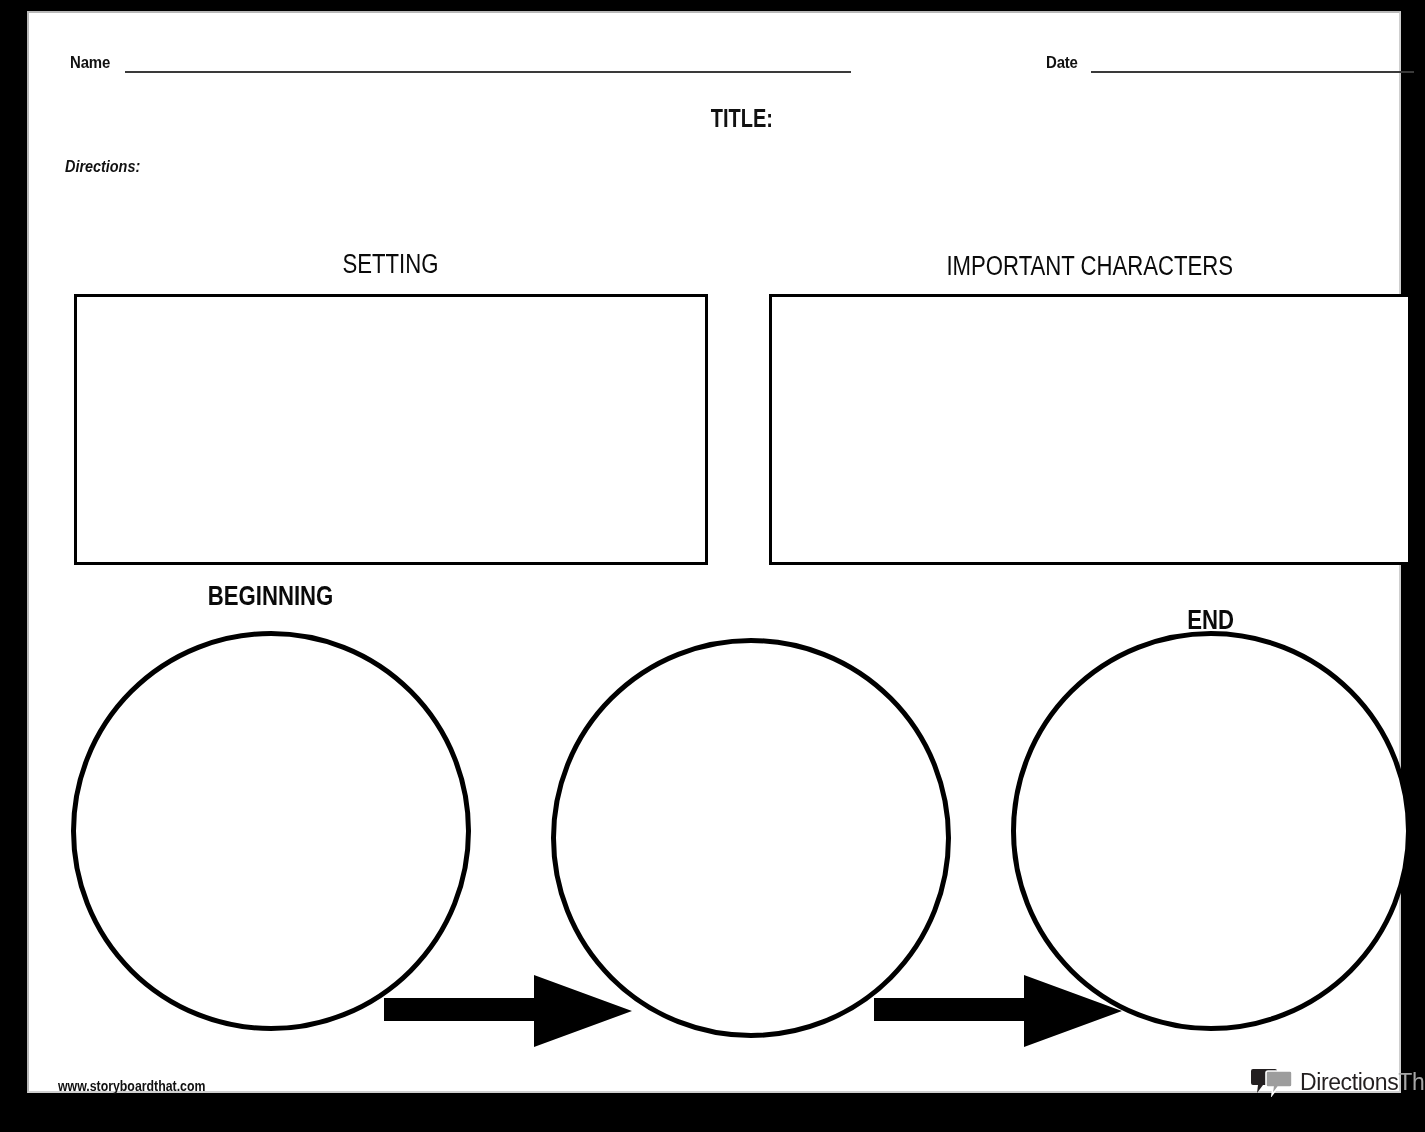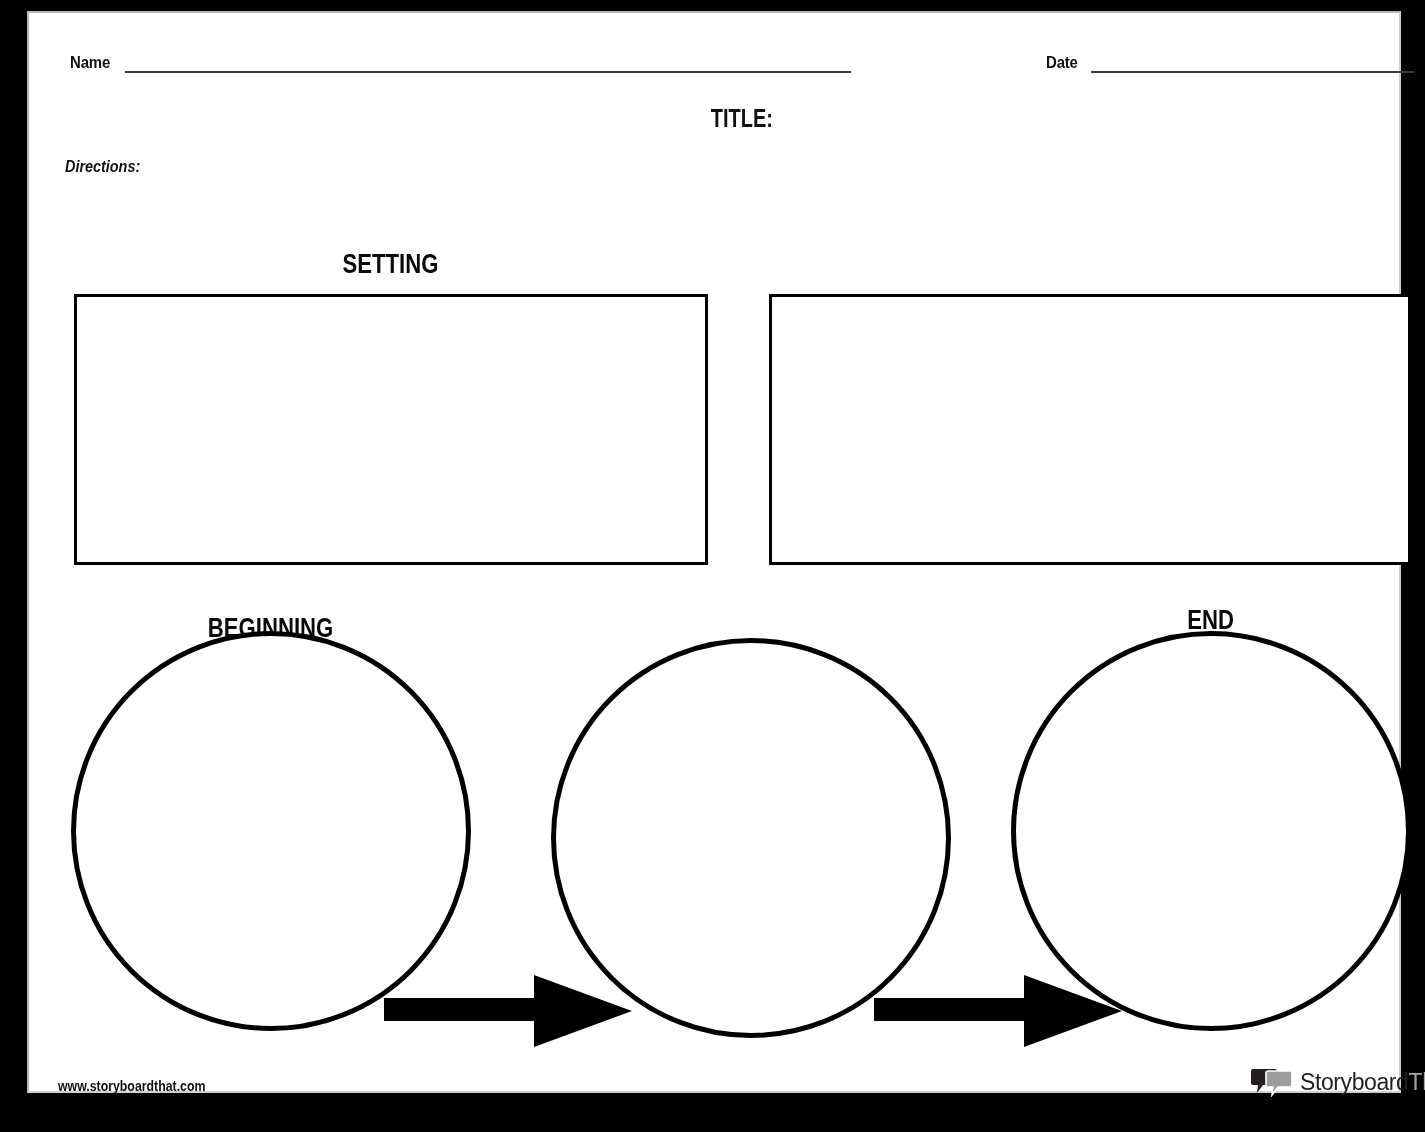--- a/index.html
+++ b/index.html
@@ -88,21 +88,21 @@
     color: #111111;
     transform: scaleX(0.90);
     transform-origin: left center;
   }
 
   
   .section-heading {
     position: absolute;
     text-align: center;
     font-family: "Liberation Sans", sans-serif;
-    font-weight: bold;
+    font-weight: normal;
     font-size: 27px;
     color: #0a0a0a;
     white-space: nowrap;
   }
   .section-heading span {
     display: inline-block;
     transform: scaleX(0.82);
   }
   #setting-heading { left: 45px; top: 236px; width: 634px; }
   #characters-heading { left: 740px; top: 238px; width: 642px; }
@@ -124,21 +124,21 @@
     font-family: "Liberation Sans", sans-serif;
     font-weight: bold;
     font-size: 27px;
     color: #0a0a0a;
     white-space: nowrap;
   }
   .circle-label span {
     display: inline-block;
     transform: scaleX(0.82);
   }
-  #beginning-label { left: 42px; top: 600px; width: 400px; text-decoration: underline; }
+  #beginning-label { left: 42px; top: 568px; width: 400px; text-decoration: underline; }
   #middle-label    { left: 522px; top: 584px; width: 400px; }
   #end-label       { left: 982px; top: 580px; width: 400px; margin-top: 12px; }
 
   
   .stage-circle {
     position: absolute;
     width: 400px;
     height: 400px;
     border: 5px solid #000000;
     border-radius: 50%;
@@ -207,20 +207,23 @@
       <span>TITLE:</span>
     </div>
 
     <div class="directions-label">Directions:</div>
 
     <div class="section-heading" id="setting-heading">
       <span>SETTING</span>
     </div>
     <div class="answer-box" id="setting-box"></div>
 
+    <div class="section-heading" id="characters-heading">
+      <span>IMPORTANT CHARACTERS</span>
+    </div>
     <div class="answer-box" id="characters-box"></div>
 
     <div class="circle-label" id="beginning-label">
       <span>BEGINNING</span>
     </div>
     <div class="circle-label" id="end-label">
       <span>END</span>
     </div>
 
     <div class="stage-circle" id="circle-beginning"></div>
@@ -237,18 +240,18 @@
     </svg>
 
     <div class="footer-url">www.storyboardthat.com</div>
 
     <div class="brand-logo">
       <svg class="brand-mark" viewBox="0 0 42 30">
         <path d="M2,2 H24 A2,2 0 0 1 26,4 V16 A2,2 0 0 1 24,18 H12 L6,26 L7,18 H2 A2,2 0 0 1 0,16 V4 A2,2 0 0 1 2,2 Z" fill="#231f20"></path>
         <path d="M17,4 H39 A2,2 0 0 1 41,6 V18 A2,2 0 0 1 39,20 H27 L21,28 L22,20 H17 A2,2 0 0 1 15,18 V6 A2,2 0 0 1 17,4 Z" fill="#9d9d9d" stroke="#ffffff" stroke-width="1.6"></path>
       </svg>
       <div class="brand-text">
-        <span class="brand-dark">Storyboard</span><span class="brand-light">That</span>
+        <span class="brand-dark">Directions</span><span class="brand-light">That</span>
       </div>
     </div>
 
   </div>
 </div>
 
 </body></html>

